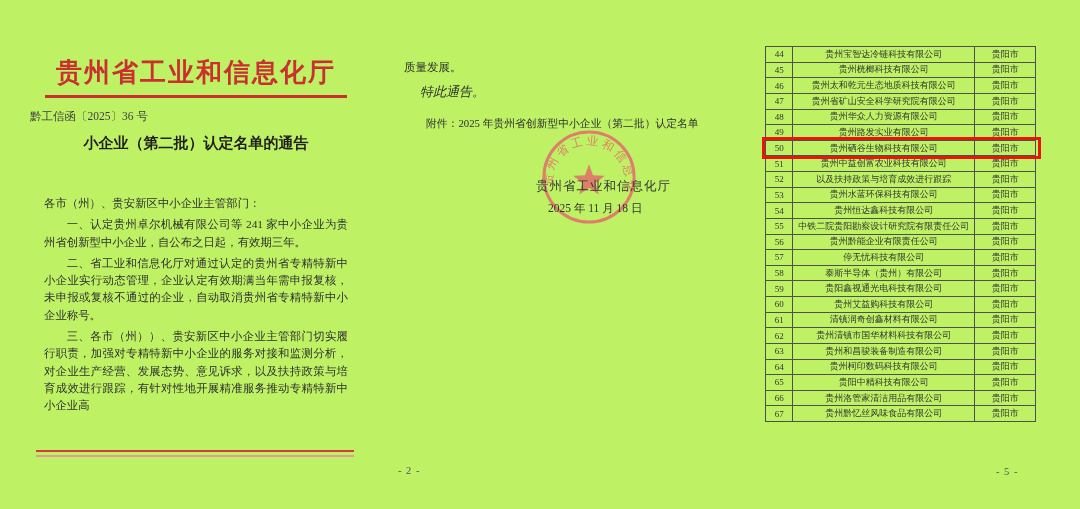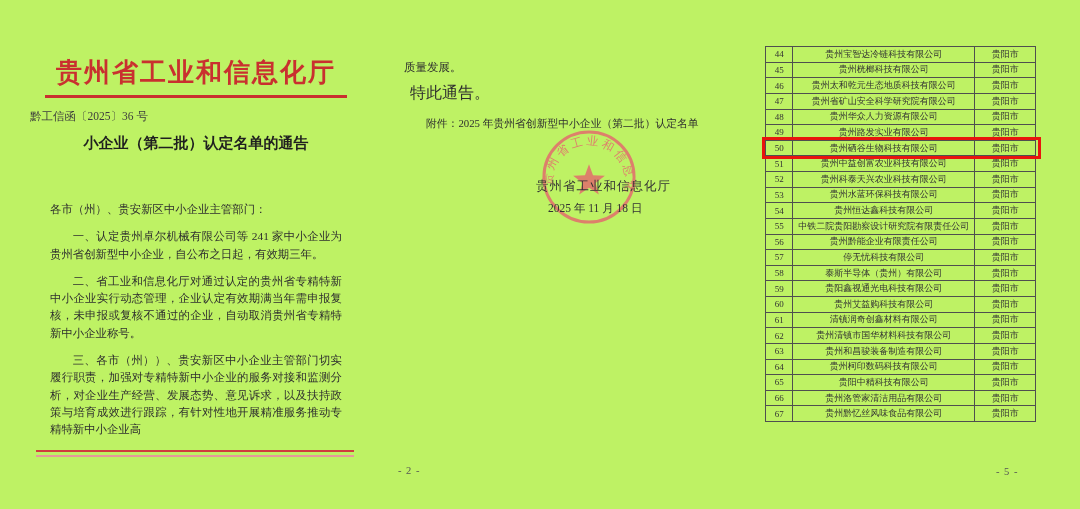--- a/index.html
+++ b/index.html
@@ -19,30 +19,30 @@
   .red-rule { left:45px; top:95px; width:302px; height:3px; background:#c9302f; }
   .doc-number { left:30px; top:109px; width:332px; text-align:left; font-size:11.5px; color:#3c3c3c; }
   .notice-title {
     left:38px; top:133px; width:316px; text-align:center;
     font-size:15px; font-weight:700; line-height:20px; color:#1f1f1f;
   }
   .body-text {
     left:40px; top:191px; width:312px; font-size:11.4px; line-height:17.3px;
     text-align:justify; color:#2e2e2e;
   }
-  .body-text p { margin:10px; }
+  .body-text p { margin:4px; }
   .body-text p.indent { text-indent:2em; }
   .cutoff-line {
     left:36px; top:450px; width:318px; height:3px;
     border-top:2px solid #cf3d3d; border-bottom:2px solid #e59a9a;
   }
 
   
   .m-quality { left:404px; top:60px; font-size:11.5px; }
-  .m-hereby  { left:410px; top:83px; font-size:16px; }
+  .m-hereby  { left:420px; top:83px; font-size:13px;font-style:italic; }
   .m-attach  { left:426px; top:117px; font-size:10.8px; white-space:nowrap; }
   .m-signer  { left:536px; top:178px; font-size:12.5px; color:#333; letter-spacing:1px; }
   .m-date    { left:548px; top:201px; font-size:11.5px; color:#333; }
   .stamp     { left:540px; top:128px; width:98px; height:98px; opacity:.88; }
   .page-num  { font-size:10.5px; color:#555; letter-spacing:1px; }
   .pn-2 { left:398px; top:465px; }
   .pn-5 { left:996px; top:466px; }
 
   
   .table-wrap { left:765px; top:46px; width:319px; height:376px; }
@@ -141,21 +141,21 @@
             <td>贵州硒谷生物科技有限公司</td>
             <td>贵阳市</td>
           </tr>
           <tr>
             <td>51</td>
             <td>贵州中益创富农业科技有限公司</td>
             <td>贵阳市</td>
           </tr>
           <tr>
             <td>52</td>
-            <td>贵州科泰天兴农业科技有限公司</td>
+            <td>以及扶持政策与培育成效进行跟踪</td>
             <td>贵阳市</td>
           </tr>
           <tr>
             <td>53</td>
             <td>贵州水蓝环保科技有限公司</td>
             <td>贵阳市</td>
           </tr>
           <tr>
             <td>54</td>
             <td>贵州恒达鑫科技有限公司</td>

